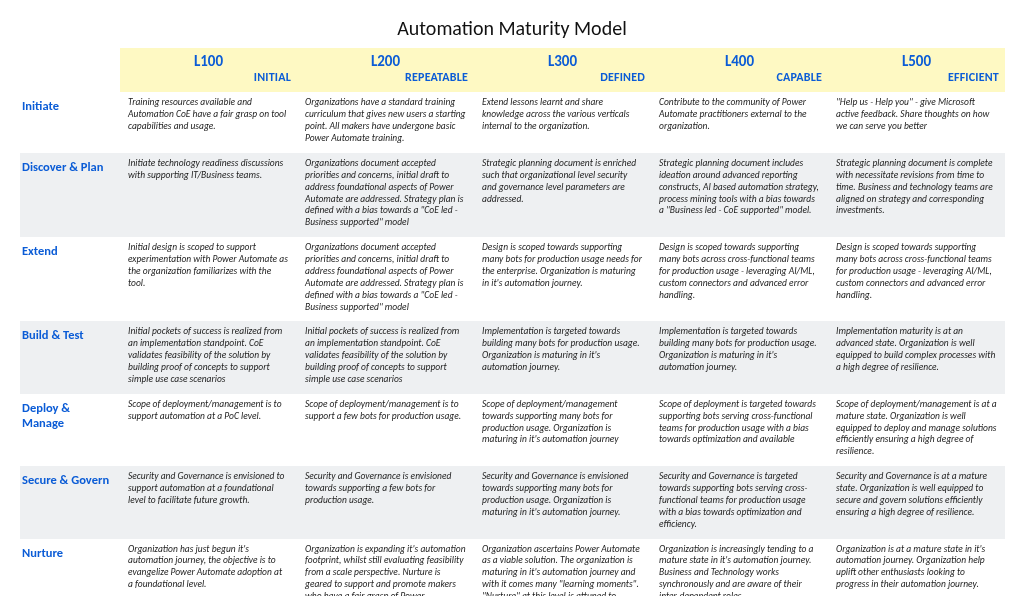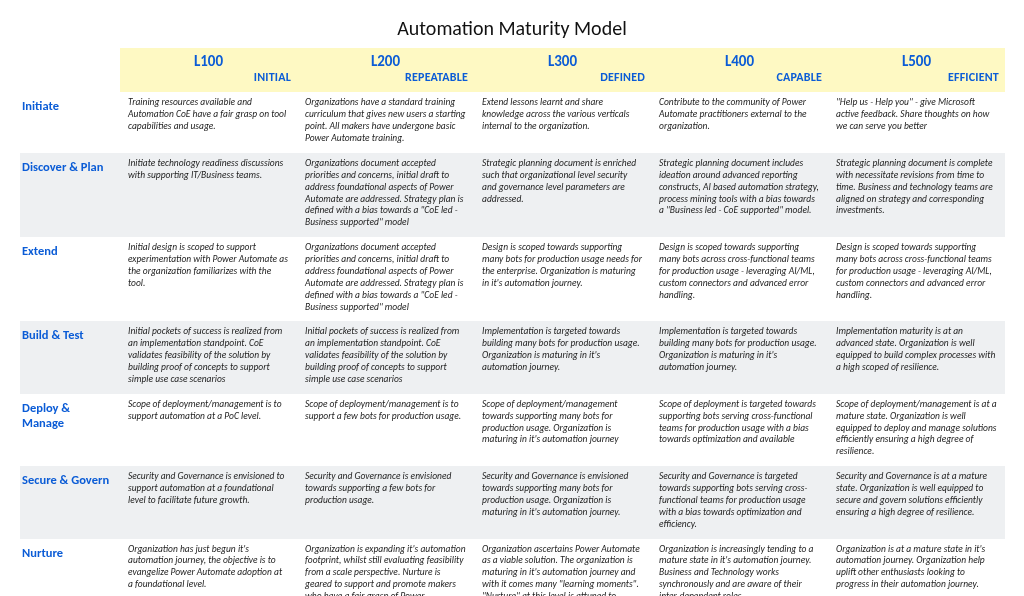--- a/index.html
+++ b/index.html
@@ -124,21 +124,21 @@
       <td class="cell">Design is scoped towards supporting many bots for production usage needs for the enterprise. Organization is maturing in it's automation journey.</td>
       <td class="cell">Design is scoped towards supporting many bots across cross-functional teams for production usage - leveraging AI/ML, custom connectors and advanced error handling.</td>
       <td class="cell">Design is scoped towards supporting many bots across cross-functional teams for production usage - leveraging AI/ML, custom connectors and advanced error handling.</td>
     </tr>
     <tr class="band">
       <th class="rowlabel">Build &amp; Test</th>
       <td class="cell">Initial pockets of success is realized from an implementation standpoint. CoE validates feasibility of the solution by building proof of concepts to support simple use case scenarios</td>
       <td class="cell">Initial pockets of success is realized from an implementation standpoint. CoE validates feasibility of the solution by building proof of concepts to support simple use case scenarios</td>
       <td class="cell">Implementation is targeted towards building many bots for production usage. Organization is maturing in it's automation journey.</td>
       <td class="cell">Implementation is targeted towards building many bots for production usage. Organization is maturing in it's automation journey.</td>
-      <td class="cell">Implementation maturity is at an advanced state. Organization is well equipped to build complex processes with a high scoped of resilience.</td>
+      <td class="cell">Implementation maturity is at an advanced state. Organization is well equipped to build complex processes with a high degree of resilience.</td>
     </tr>
     <tr>
       <th class="rowlabel">Deploy &amp; Manage</th>
       <td class="cell">Scope of deployment/management is to support automation at a PoC level.</td>
       <td class="cell">Scope of deployment/management is to support a few bots for production usage.</td>
       <td class="cell">Scope of deployment/management towards supporting many bots for production usage. Organization is maturing in it's automation journey</td>
       <td class="cell">Scope of deployment is targeted towards supporting bots serving cross-functional teams for production usage with a bias towards optimization and available</td>
       <td class="cell">Scope of deployment/management is at a mature state. Organization is well equipped to deploy and manage solutions efficiently ensuring a high degree of resilience.</td>
     </tr>
     <tr class="band">

